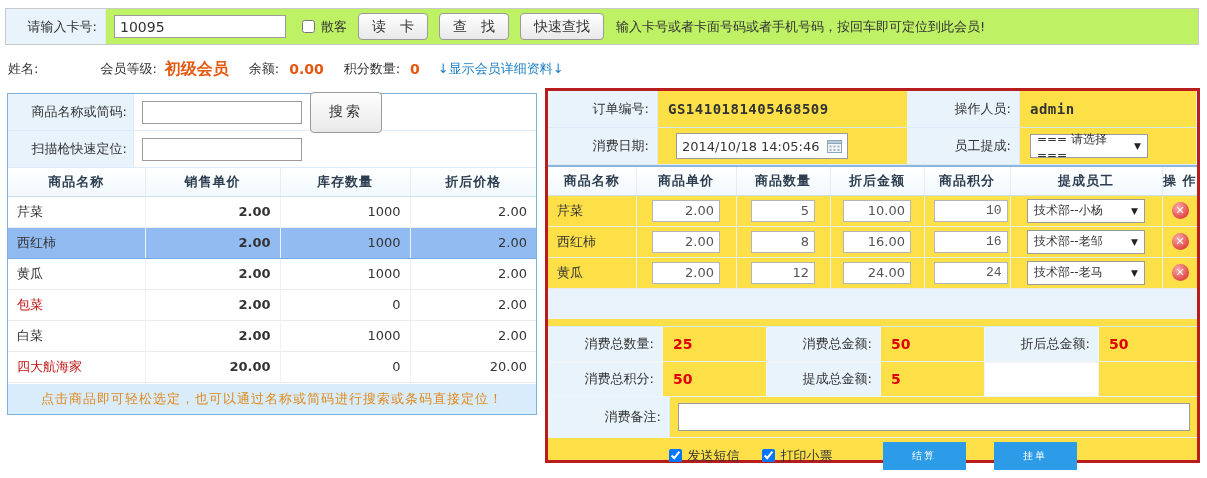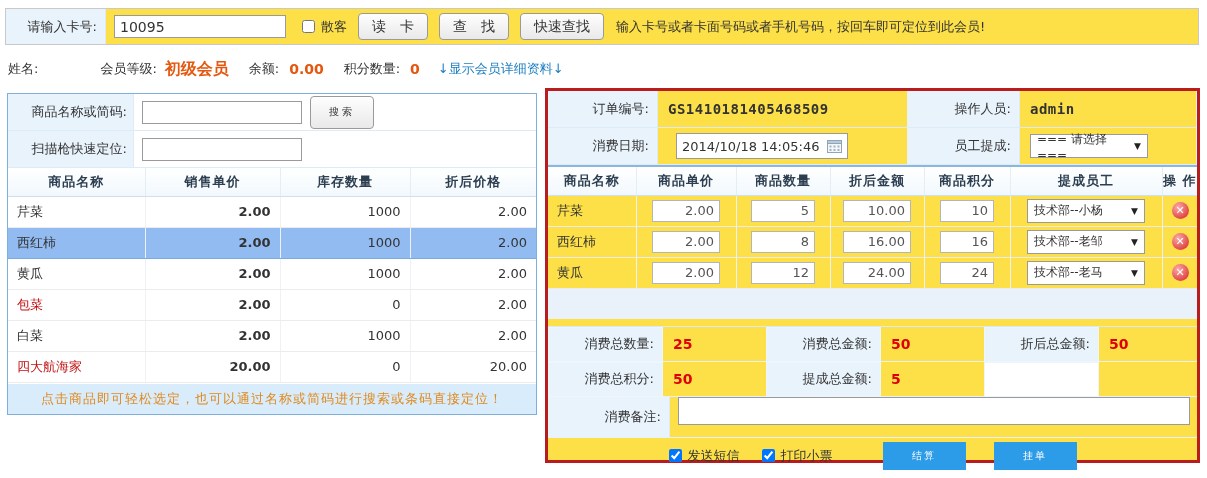--- a/index.html
+++ b/index.html
@@ -7,21 +7,21 @@
   body {
     width:1207px; height:478px; position:relative; overflow:hidden;
     font-family:"DejaVu Sans","Liberation Sans",sans-serif;
     font-size:13px; color:#333;
   }
   .page { position:relative; width:1207px; height:478px; }
 
   
   .topbar {
     position:absolute; left:5px; top:8px; width:1194px; height:37px;
-    border:1px solid #c9c9c9; background:#fde047; display:flex; align-items:center;
+    border:1px solid #c9c9c9; background:#bef264; display:flex; align-items:center;
   }
   .topbar-label {
     width:100px; height:100%; background:#e9f3fc; border-right:1px solid #dfeaf4;
     display:flex; align-items:center; justify-content:flex-end; padding-right:8px;
   }
   .card-input {
     margin-left:8px; width:172px; height:23px; border:1px solid #9a9a9a;
     font-size:14px; padding:1px 5px; font-family:inherit; color:#333;
   }
   .walkin { margin-left:16px; display:flex; align-items:center; gap:6px; cursor:default; }
@@ -55,22 +55,22 @@
   }
 
   .form-row { height:37px; display:flex; align-items:center; border-bottom:1px solid #dcebf7; }
   .form-row:last-of-type { border-bottom:2px solid #8cb6de; }
   .form-label {
     width:126px; align-self:stretch; background:#e9f3fc; border-right:1px solid #dfeaf4;
     display:flex; align-items:center; justify-content:flex-end; padding-right:6px;
   }
   .txt-input { margin-left:8px; width:160px; height:23px; border:1px solid #9a9a9a; padding:1px 5px; font-family:inherit; font-size:13px; }
   .sbtn {
-    margin-left:8px; height:33px; padding:0 18px; letter-spacing:3px;
-    border:1px solid #9a9a9a; border-radius:4px; color:#333; font-size:10px;
+    margin-left:8px; height:41px; padding:0 18px; letter-spacing:3px;
+    border:1px solid #9a9a9a; border-radius:4px; color:#333; font-size:14px;
     background:linear-gradient(#fefefe,#e9e9e9); cursor:pointer; font-family:inherit;
   }
 
   table { border-collapse:collapse; table-layout:fixed; width:100%; }
   th {
     height:28px; background:linear-gradient(#ffffff,#f1f8fd);
     border-bottom:1px solid #cfe0ee; border-right:1px solid #e6eef5;
     font-weight:bold; color:#2c3e50; font-size:13px; letter-spacing:1px; white-space:pre;
   }
   th:last-child, td:last-child { border-right:none; }
@@ -107,21 +107,21 @@
   .sel-box {
     width:118px; height:24px; border:1px solid #9a9a9a; background:#fff; cursor:pointer;
     display:inline-flex; align-items:center; justify-content:space-between; padding:0 6px; font-size:12px;
   }
   .sel-box .arr { font-size:9px; color:#222; }
 
   .num-input {
     height:22px; border:1px solid #b5b5b5; color:#555; font-family:inherit; font-size:13px;
     text-align:right; padding:0 5px; background:#fff;
   }
-  .w68 { width:68px; } .w64 { width:64px; } .w58 { width:54px; }
+  .w68 { width:68px; } .w64 { width:64px; } .w58 { width:74px;font-family:Liberation Mono, monospace; }
   .del-icon {
     width:17px; height:17px; border-radius:50%; margin:0 auto; cursor:pointer;
     background:radial-gradient(circle at 35% 30%, #fba9a9, #e24747 70%);
     color:#fff; font-weight:bold; font-size:11px; line-height:17px; text-align:center;
   }
 
   .empty-band { height:30px; background:#e9f2fb; margin-bottom:7px; }
 
   
   .summary {
@@ -132,21 +132,21 @@
     background:#e9f3fc; border:1px solid #fff; border-width:0 1px 1px 0; outline:1px solid #eef5fb; outline-offset:-1px;
     display:flex; align-items:center; justify-content:flex-end; padding-right:8px;
   }
   .sum-val {
     border-bottom:1px solid #e8f1f9; display:flex; align-items:center; padding-left:10px;
     color:#e00000; font-weight:bold; font-size:14px;
   }
   .sum-label.blank { background:#fff; }
 
   
-  .remark-row { height:41px; display:flex; align-items:flex-start; border-bottom:1px solid #e8f1f9; }
+  .remark-row { height:41px; display:flex; align-items:center; border-bottom:1px solid #e8f1f9; }
   .remark-label {
     width:122px; align-self:stretch; background:#e9f3fc; border-right:1px solid #dfeaf4;
     display:flex; align-items:center; justify-content:flex-end; padding-right:8px;
   }
   .remark-input { margin-left:8px; width:512px; height:28px; border:1px solid #9a9a9a; padding:0 5px; font-family:inherit; }
 
   .bottom-row { height:36px; display:flex; align-items:center; justify-content:center; }
   .chk { display:flex; align-items:center; gap:6px; margin-right:22px; cursor:default; }
   .blue-btn {
     width:83px; height:28px; border:none; background:#2d9ce8; color:#fff; font-size:10px;

